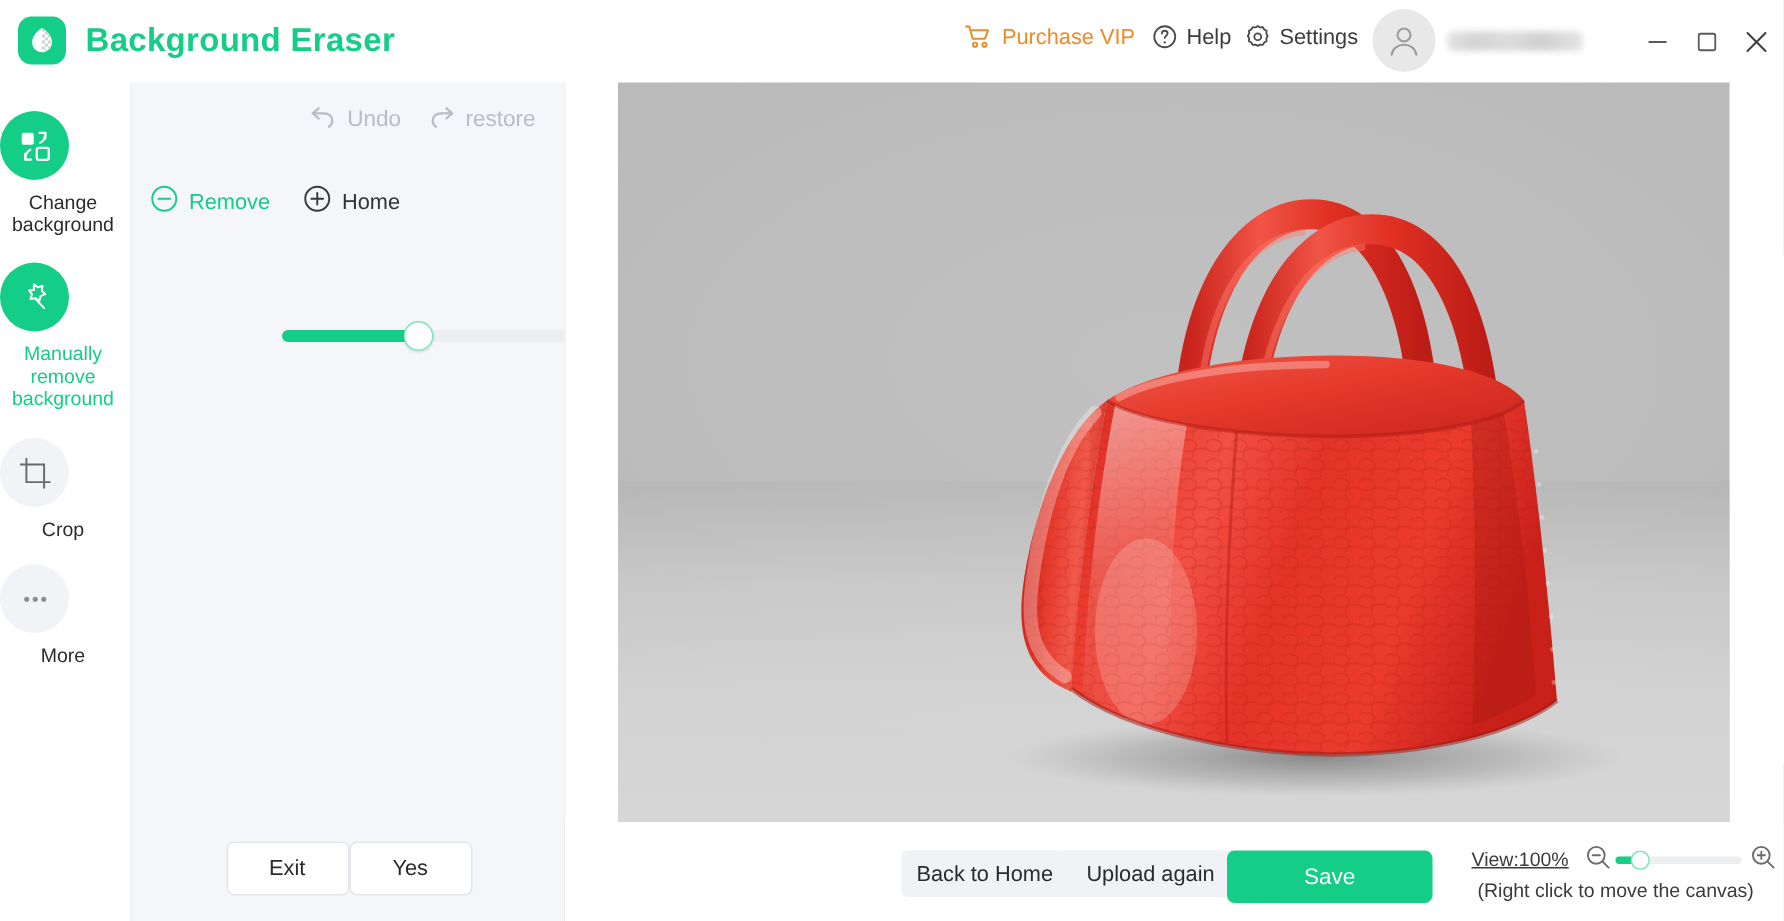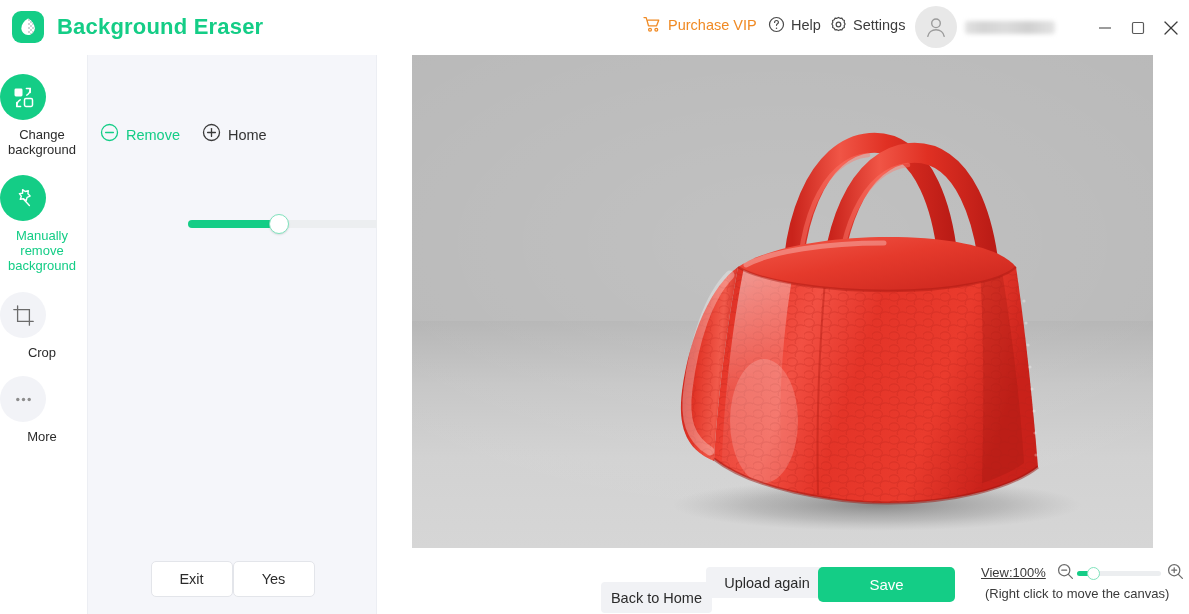--- a/index.html
+++ b/index.html
@@ -169,21 +169,21 @@
     position: absolute; left: 377px; top: 548px; width: 812px; height: 66px;
     background: #ffffff;
   }
   .foot-btn {
     position: absolute; height: 31px; border-radius: 4px;
     background: #f1f2f5; border: none;
     font-size: 14.5px; color: #2b2b2b; cursor: pointer;
     display: flex; align-items: center; justify-content: center;
     font-family: "Liberation Sans", sans-serif;
   }
-  #btn-home   { left: 224px; top: 34px; width: 111px; }
+  #btn-home   { left: 224px; top: 19px; width: 111px; }
   #btn-upload { left: 329px; top: 19px; width: 122px; }
   #btn-save {
     position: absolute; left: 441px; top: 19px; width: 137px; height: 35px;
     border-radius: 5px; background: #14cd86; border: none;
     color: #ffffff; font-size: 15px; cursor: pointer;
     display: flex; align-items: center; justify-content: center;
     font-family: "Liberation Sans", sans-serif;
   }
 
   #viewzone { position: absolute; left: 600px; top: 12px; width: 212px; height: 48px; }
@@ -337,20 +337,40 @@
             <circle cx="11.5" cy="11.5" r="1.7"></circle>
             <circle cx="17.2" cy="11.5" r="1.7"></circle>
         </svg>
       </div>
       <div class="rail-label">More</div>
     </div>
   </div>
 
   <div id="panel">
 
+    <div id="history-row">
+      <div class="hist-btn">
+        <span>
+          <svg width="19" height="17" viewBox="0 0 19 17" fill="none" stroke="#b9bcc4" stroke-width="1.5" stroke-linecap="round" stroke-linejoin="round">
+            <path d="M6.4 3.2L2.6 6.6l3.8 3.4"></path>
+            <path d="M2.6 6.6h7.3c3.4 0 5.6 2 5.6 4.8 0 1.7-.8 3.2-2.2 4.1"></path>
+          </svg>
+        </span>
+        <span>Undo</span>
+      </div>
+      <div class="hist-btn">
+        <span>
+          <svg width="19" height="17" viewBox="0 0 19 17" fill="none" stroke="#b9bcc4" stroke-width="1.5" stroke-linecap="round" stroke-linejoin="round">
+            <path d="M12.6 3.2l3.8 3.4-3.8 3.4"></path>
+            <path d="M16.4 6.6H9.1c-3.4 0-5.6 2-5.6 4.8 0 1.7.8 3.2 2.2 4.1"></path>
+          </svg>
+        </span>
+        <span>restore</span>
+      </div>
+    </div>
 
     <div id="mode-row">
       <div class="mode-btn active">
         <span>
           <svg width="19" height="19" viewBox="0 0 19 19" fill="none" stroke="#14cd86" stroke-width="1.3">
             <circle cx="9.5" cy="9.5" r="8"></circle>
             <line x1="5.6" y1="9.5" x2="13.4" y2="9.5" stroke-linecap="round"></line>
           </svg>
         </span>
         <span class="mode-label">Remove</span>

